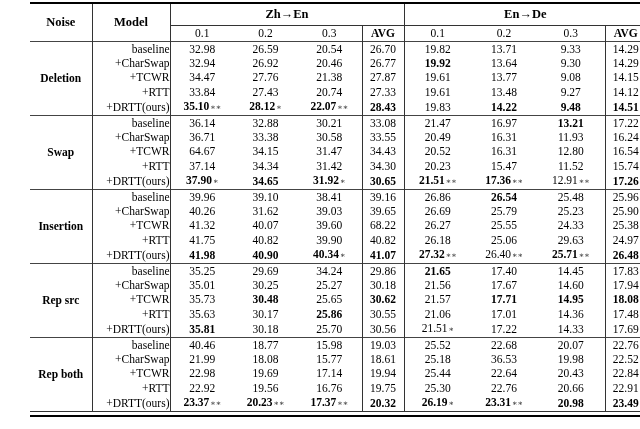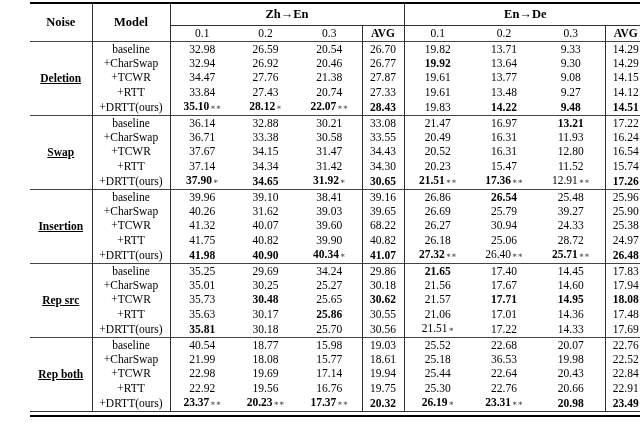--- a/index.html
+++ b/index.html
@@ -19,22 +19,22 @@
     padding: 0; font-weight: normal; height: 14.2px;
     text-align: center; font-size: 11.5px; line-height: 14.2px;
     overflow: hidden; white-space: nowrap; vertical-align: middle;
   }
   thead tr.group-row th { height: 21px; font-size: 12.5px; }
   thead tr.sub-row th { height: 15px; font-family: Liberation Serif, serif; }
   .b { font-weight: bold; }
   .br { border-right: 1px solid #333; }
   .cmid { border-bottom: 1px solid #333; margin-top: 22px; }
   tbody { border-top: 1px solid #444; }
-  td.model-cell { text-align: center; }
-  th.noise-cell { font-weight: bold; font-size: 11.5px; text-decoration: underline; }
+  td.model-cell { text-align: right; }
+  th.noise-cell { font-weight: bold; font-size: 11.5px; }
   .mk { font-size: 8px; color: #222; padding-left: 1px; }
   .bottom-rule { height: 2.5px; border-bottom: 2px solid #000; }
 </style>
 </head>
 <body>
 
 <div class="table-wrap">
   <table>
     <colgroup>
       <col style="width:62px">
@@ -143,21 +143,21 @@
           <td><span>33.38</span></td>
           <td class="br"><span>30.58</span></td>
           <td class="br"><span>33.55</span></td>
           <td><span>20.49</span></td>
           <td><span>16.31</span></td>
           <td class="br"><span>11.93</span></td>
           <td><span>16.24</span></td>
         </tr>
         <tr>
           <td class="model-cell br">+TCWR</td>
-          <td><span>37.67</span></td>
+          <td><span>64.67</span></td>
           <td><span>34.15</span></td>
           <td class="br"><span>31.47</span></td>
           <td class="br"><span>34.43</span></td>
           <td><span>20.52</span></td>
           <td><span>16.31</span></td>
           <td class="br"><span>12.80</span></td>
           <td><span>16.54</span></td>
         </tr>
         <tr>
           <td class="model-cell br">+RTT</td>
@@ -196,43 +196,43 @@
           <td><span>25.96</span></td>
         </tr>
         <tr>
           <td class="model-cell br">+CharSwap</td>
           <td><span>40.26</span></td>
           <td><span>31.62</span></td>
           <td class="br"><span>39.03</span></td>
           <td class="br"><span>39.65</span></td>
           <td><span>26.69</span></td>
           <td><span>25.79</span></td>
-          <td class="br"><span>39.27</span></td>
+          <td class="br"><span>25.23</span></td>
           <td><span>25.90</span></td>
         </tr>
         <tr>
           <td class="model-cell br">+TCWR</td>
           <td><span>41.32</span></td>
           <td><span>40.07</span></td>
           <td class="br"><span>39.60</span></td>
           <td class="br"><span>68.22</span></td>
           <td><span>26.27</span></td>
-          <td><span>30.94</span></td>
+          <td><span>25.55</span></td>
           <td class="br"><span>24.33</span></td>
           <td><span>25.38</span></td>
         </tr>
         <tr>
           <td class="model-cell br">+RTT</td>
           <td><span>41.75</span></td>
           <td><span>40.82</span></td>
           <td class="br"><span>39.90</span></td>
           <td class="br"><span>40.82</span></td>
           <td><span>26.18</span></td>
           <td><span>25.06</span></td>
-          <td class="br"><span>28.72</span></td>
+          <td class="br"><span>29.63</span></td>
           <td><span>24.97</span></td>
         </tr>
         <tr>
           <td class="model-cell br">+DRTT(ours)</td>
           <td><span class="b">41.98</span></td>
           <td><span class="b">40.90</span></td>
           <td class="br"><span class="b">40.34</span><span class="mk">∗</span></td>
           <td class="br"><span class="b">41.07</span></td>
           <td><span class="b">27.32</span><span class="mk">∗∗</span></td>
           <td><span>26.40</span><span class="mk">∗∗</span></td>
@@ -295,21 +295,21 @@
           <td><span>21.51</span><span class="mk">∗</span></td>
           <td><span>17.22</span></td>
           <td class="br"><span>14.33</span></td>
           <td><span>17.69</span></td>
         </tr>
       </tbody>
       <tbody>
         <tr>
           <th class="noise-cell br" rowspan="5">Rep both</th>
           <td class="model-cell br">baseline</td>
-          <td><span>40.54</span></td>
+          <td><span>40.46</span></td>
           <td><span>18.77</span></td>
           <td class="br"><span>15.98</span></td>
           <td class="br"><span>19.03</span></td>
           <td><span>25.52</span></td>
           <td><span>22.68</span></td>
           <td class="br"><span>20.07</span></td>
           <td><span>22.76</span></td>
         </tr>
         <tr>
           <td class="model-cell br">+CharSwap</td>

